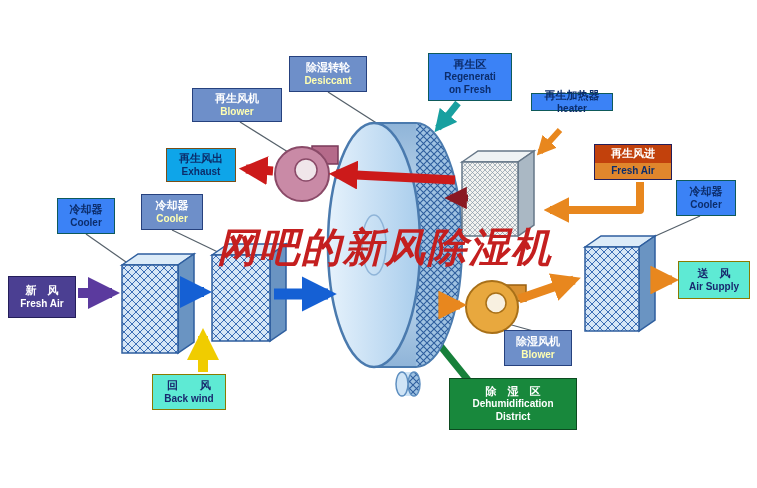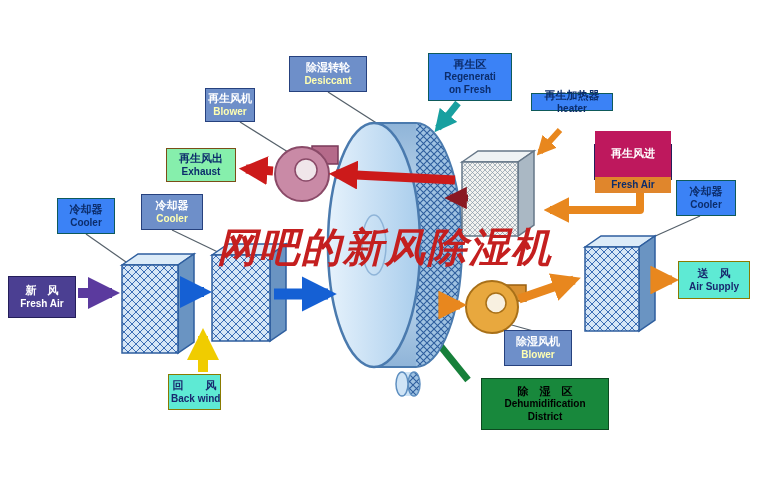--- a/index.html
+++ b/index.html
@@ -7,26 +7,26 @@
          font-family:"Liberation Sans",sans-serif;}
   #diagram-svg{position:absolute;left:0;top:0;z-index:1;}
   .lbl{position:absolute;z-index:10;border:1px solid #1a2a4a;text-align:center;font-weight:bold;
        box-sizing:border-box;padding:2px 2px;display:flex;flex-direction:column;justify-content:center;}
   .lbl .ln{display:block;line-height:1.25;white-space:nowrap;}
   .zh{font-size:11px;}
   .en{font-size:10px;}
   .teal{background:#3b82f6;color:#0c2d6b;border-color:#0e5a5a;}
   .slate{background:#6e8fc9;color:#ffffff;border-color:#26417e;}
   .slate .en{color:#ffffb2;}
-  .tan{background:#86efac;color:#0c2d6b;border-color:#7a4e16;}
+  .tan{background:#0ea5e9;color:#0c2d6b;border-color:#7a4e16;}
   .yellow{background:#5eead4;color:#18286e;border-color:#8a7a00;}
   .purple{background:#4b3f92;color:#ffffff;border-color:#241e5a;}
-  .green{background:#18883c;color:#000000;border-color:#0c4a20;margin-left:32px;}
+  .green{background:#18883c;color:#ffffff;border-color:#0c4a20;}
   .twotone{padding:0;border-color:#241e5a;}
-  .twotone .tt-top{background:#be185d;color:#ffffff;padding:16px 0;}
+  .twotone .tt-top{background:#c2410c;color:#ffffff;padding:2px 0;}
   .twotone .tt-bot{background:#e0862c;color:#0c2d6b;padding:2px 0;}
   #watermark{position:absolute;left:170px;top:220px;width:430px;z-index:20;text-align:center;
              font-family:"DejaVu Serif",serif;font-style:italic;font-weight:bold;
              font-size:40px;letter-spacing:2px;color:#c41f1f;}
 </style>
 </head>
 <body>
 
 <div id="stage">
 
@@ -161,21 +161,21 @@
     <span class="ln zh">除湿转轮</span>
     <span class="ln en">Desiccant</span>
   </div>
 
   <div class="lbl teal" style="left:428px;top:53px;width:84px;height:48px">
     <span class="ln zh">再生区</span>
     <span class="ln en">Regenerati</span>
     <span class="ln en">on Fresh</span>
   </div>
 
-  <div class="lbl slate" style="left:205px;top:88px;width:50px;height:34px">
+  <div class="lbl slate" style="left:192px;top:88px;width:90px;height:34px">
     <span class="ln zh">再生风机</span>
     <span class="ln en">Blower</span>
   </div>
 
   <div class="lbl teal" style="left:531px;top:93px;width:82px;height:18px">
     <span class="ln zh">再生加热器</span>
     <span class="ln en">heater</span>
   </div>
 
   <div class="lbl tan" style="left:166px;top:148px;width:70px;height:34px">
@@ -206,21 +206,21 @@
   <div class="lbl purple" style="left:8px;top:276px;width:68px;height:42px">
     <span class="ln zh">新　风</span>
     <span class="ln en">Fresh Air</span>
   </div>
 
   <div class="lbl yellow" style="left:678px;top:261px;width:72px;height:38px">
     <span class="ln zh">送　风</span>
     <span class="ln en">Air Supply</span>
   </div>
 
-  <div class="lbl yellow" style="left:168px;top:374px;width:53px;height:36px">
+  <div class="lbl yellow" style="left:152px;top:374px;width:74px;height:36px">
     <span class="ln zh">回　　风</span>
     <span class="ln en">Back wind</span>
   </div>
 
   <div class="lbl slate" style="left:504px;top:330px;width:68px;height:36px">
     <span class="ln zh">除湿风机</span>
     <span class="ln en">Blower</span>
   </div>
 
   <div class="lbl green" style="left:449px;top:378px;width:128px;height:52px">

